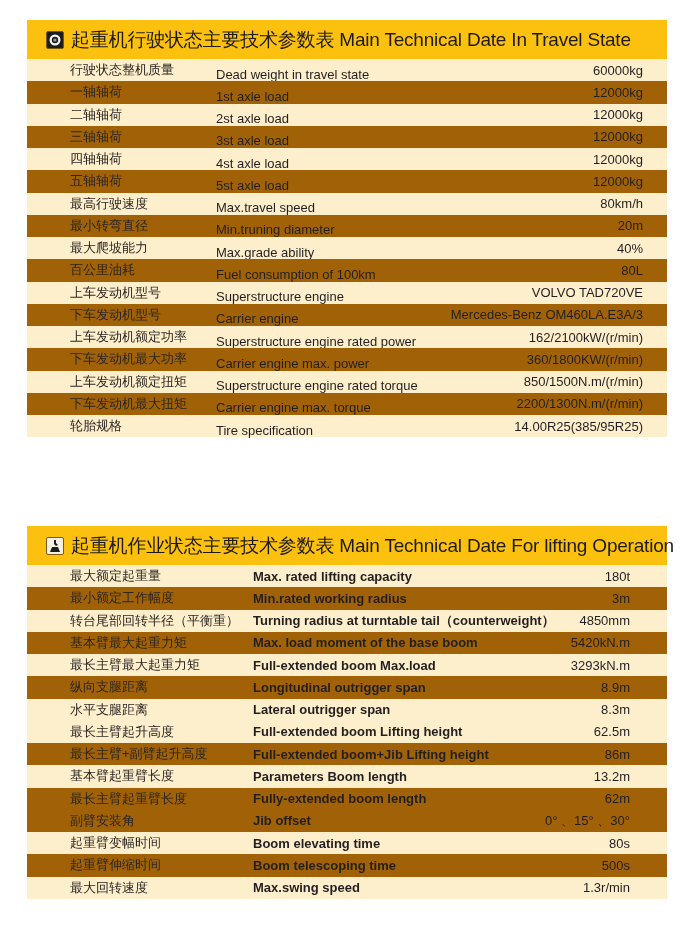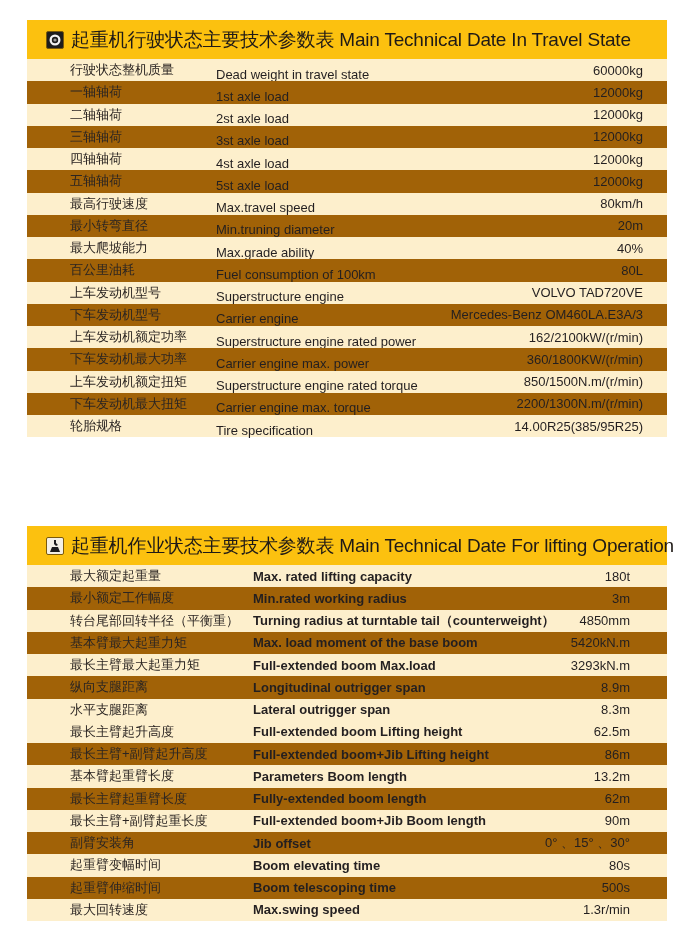--- a/index.html
+++ b/index.html
@@ -184,25 +184,20 @@
       <div class="row light">
         <span class="cell-cn">基本臂起重臂长度</span>
         <span class="cell-en">Parameters Boom length</span>
         <span class="cell-val">13.2m</span>
       </div>
       <div class="row dark">
         <span class="cell-cn">最长主臂起重臂长度</span>
         <span class="cell-en">Fully-extended boom length</span>
         <span class="cell-val">62m</span>
       </div>
-      <div class="row light">
-        <span class="cell-cn">最长主臂+副臂起重长度</span>
-        <span class="cell-en">Full-extended boom+Jib Boom length</span>
-        <span class="cell-val">90m</span>
-      </div>
       <div class="row dark">
         <span class="cell-cn">副臂安装角</span>
         <span class="cell-en">Jib offset</span>
         <span class="cell-val">0° 、15° 、30°</span>
       </div>
       <div class="row light">
         <span class="cell-cn">起重臂变幅时间</span>
         <span class="cell-en">Boom elevating time</span>
         <span class="cell-val">80s</span>
       </div>

